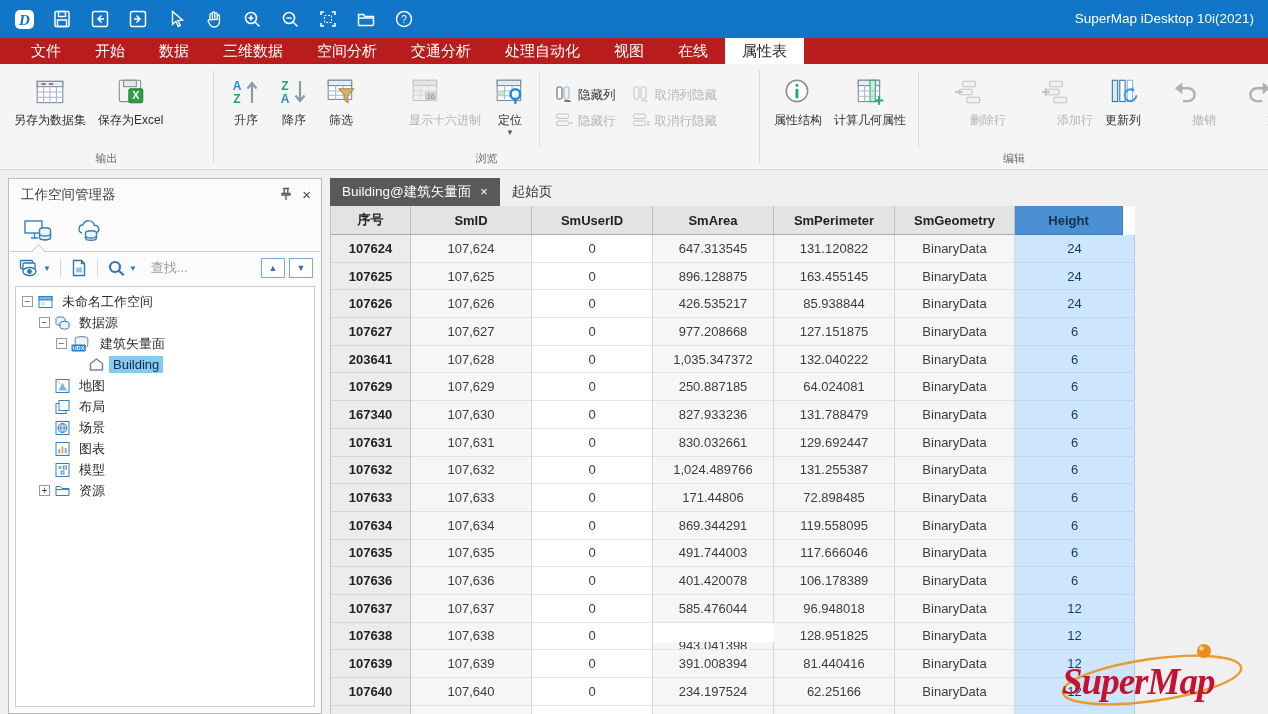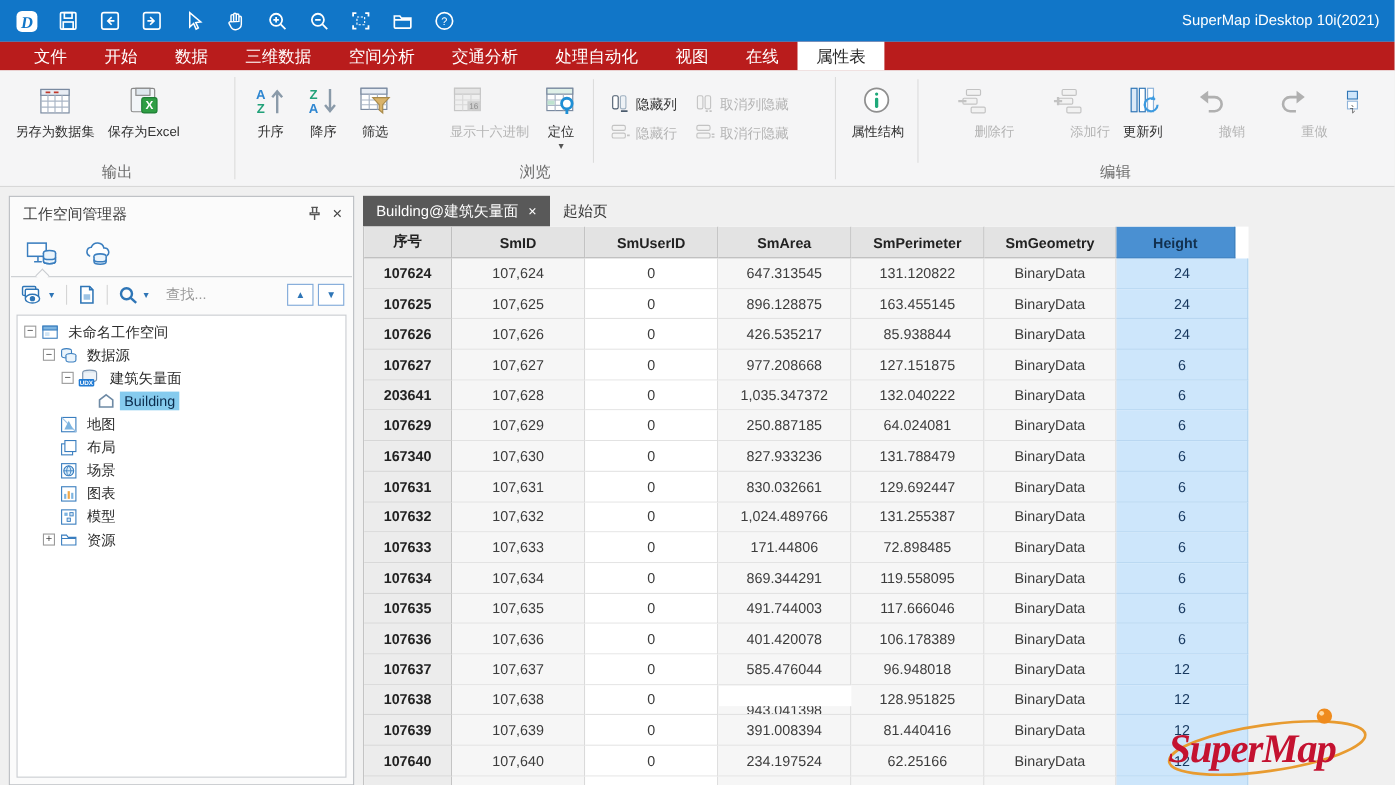--- a/index.html
+++ b/index.html
@@ -18,21 +18,21 @@
   .menu-tab { color:#fff; font-size:15px; padding:0 17px; display:flex; align-items:center; cursor:default; }
   .menu-tab.active { background:#ffffff; color:#2b2b2b; }
 
   
   .ribbon { position:absolute; left:0; top:64px; width:100%; height:106px; background:#f5f5f6; border-bottom:1px solid #d8d8d8; display:flex; }
   .rgroup { position:relative; height:100%; padding:6px 4px 20px 8px; display:flex; align-items:flex-start; }
   .rgroup.g0 { width:213px; }
   .rgroup.g1 { width:545px; }
   .rgroup.g2 { flex:1; overflow:hidden; }
   .gdiv { width:1px; background:#dcdcdc; margin:6px 0; }
-  .glabel { position:absolute; left:0; right:0; bottom:3px; text-align:center; font-size:14px; color:#6b6b6b; }
+  .glabel { position:absolute; left:0; right:0; bottom:3px; text-align:center; font-size:11px; color:#6b6b6b; }
   .ritems { display:flex; align-items:flex-start; height:80px; }
   .rbtn { display:flex; flex-direction:column; align-items:center; padding:5px 6px 2px 6px; min-width:46px; cursor:default; }
   .rbtn .ricon { height:34px; display:flex; align-items:center; justify-content:center; }
   .rbtn .rlab { font-size:12px; color:#2f2f2f; white-space:nowrap; margin-top:3px; }
   .rbtn.disabled .rlab { color:#b4b4b4;margin-left:39px; }
   .rbtn .rcaret { font-size:8px; color:#555; line-height:7px; }
   .gsep { width:1px; background:#dcdcdc; height:76px; margin:2px 6px; }
   .sgrid { display:grid; grid-template-columns:auto auto; grid-auto-rows:26px; align-content:center; height:76px; column-gap:6px; margin-left:4px; }
   .sbtn { display:flex; align-items:center; gap:5px; padding:0 5px; font-size:12.5px; color:#2f2f2f; cursor:default; white-space:nowrap; }
   .sbtn.disabled { color:#b4b4b4; }
@@ -306,20 +306,32 @@
         <div class="ritems">
           <div class="rbtn">
             <div class="ricon">
               <svg width="32" height="28" viewBox="0 0 30 26" fill="none">
                 <circle cx="14" cy="12" r="10" stroke="#8f8f8f" stroke-width="1.5" fill="#fff"></circle>
                 <rect x="12.6" y="5.5" width="2.8" height="2.8" rx="1.4" fill="#1fa97a"></rect>
                 <rect x="12.6" y="10" width="2.8" height="8.8" rx="1.2" fill="#1fa97a"></rect>
               </svg>
             </div>
             <span class="rlab">属性结构</span>
+          </div>
+          <div class="rbtn">
+            <div class="ricon">
+              <svg width="32" height="28" viewBox="0 0 30 26">
+                <rect x="4" y="2" width="20" height="20" fill="#fff" stroke="#7a8aa0"></rect>
+                <rect x="4" y="2" width="20" height="5" fill="#e8edf4" stroke="#7a8aa0"></rect>
+                <rect x="15" y="2" width="5" height="20" fill="#cdeedd" stroke="#2ba878"></rect>
+                <path d="M10 7 V22 M4 12 H24 M4 17 H24" stroke="#aab6c6"></path>
+                <path d="M23.5 17 v8 M19.5 21 h8" stroke="#2ba878" stroke-width="2"></path>
+              </svg>
+            </div>
+            <span class="rlab">计算几何属性</span>
           </div>
           <div class="gsep"></div>
           <div class="rbtn disabled">
             <div class="ricon">
               <svg width="32" height="28" viewBox="0 0 30 26" fill="none">
                 <rect x="9" y="3" width="12" height="5" rx="1" stroke="#c3c3c3" fill="#f2f2f2"></rect>
                 <rect x="6" y="10.5" width="12" height="5" rx="1" stroke="#c3c3c3" fill="#f2f2f2"></rect>
                 <rect x="13" y="18" width="12" height="5" rx="1" stroke="#c3c3c3" fill="#f2f2f2"></rect>
                 <path d="M2 13 h7" stroke="#c3c3c3" stroke-width="2"></path>
               </svg>

